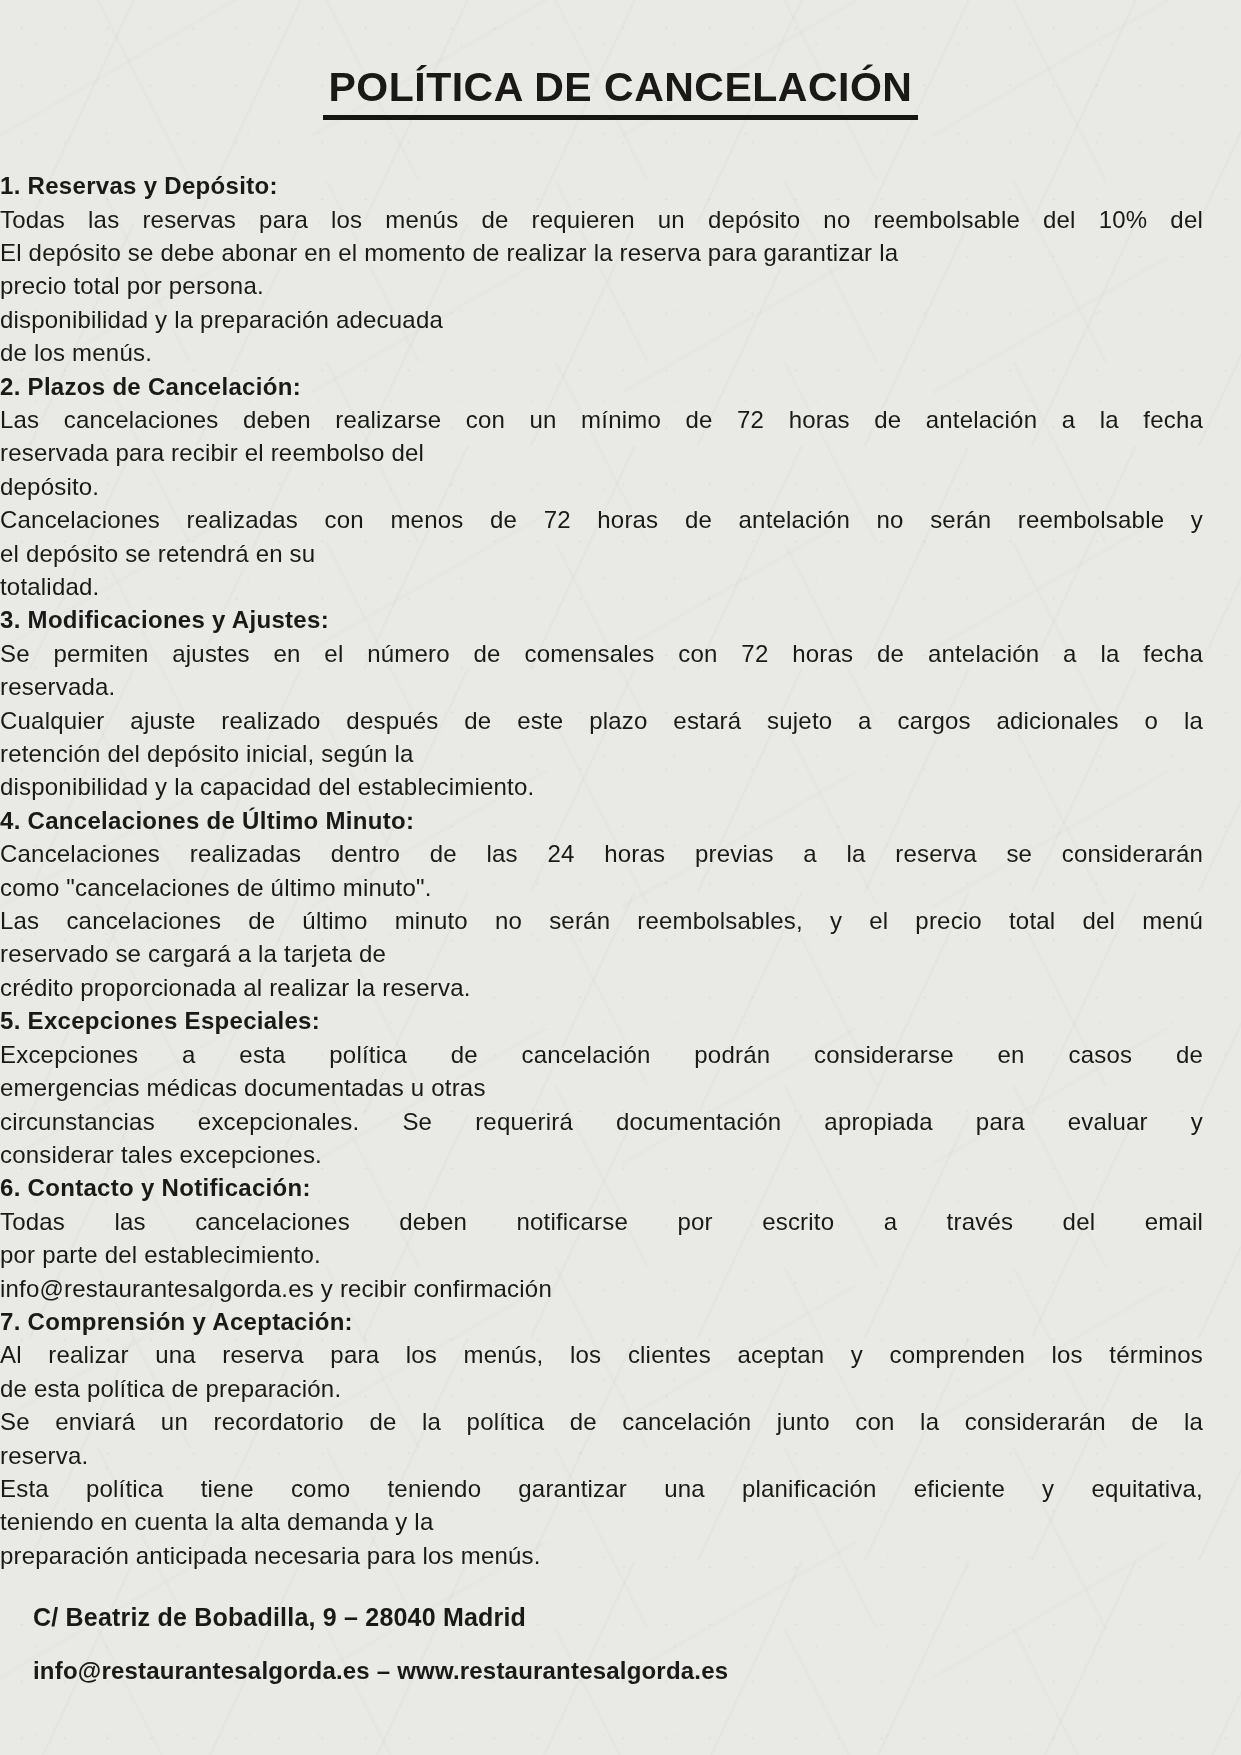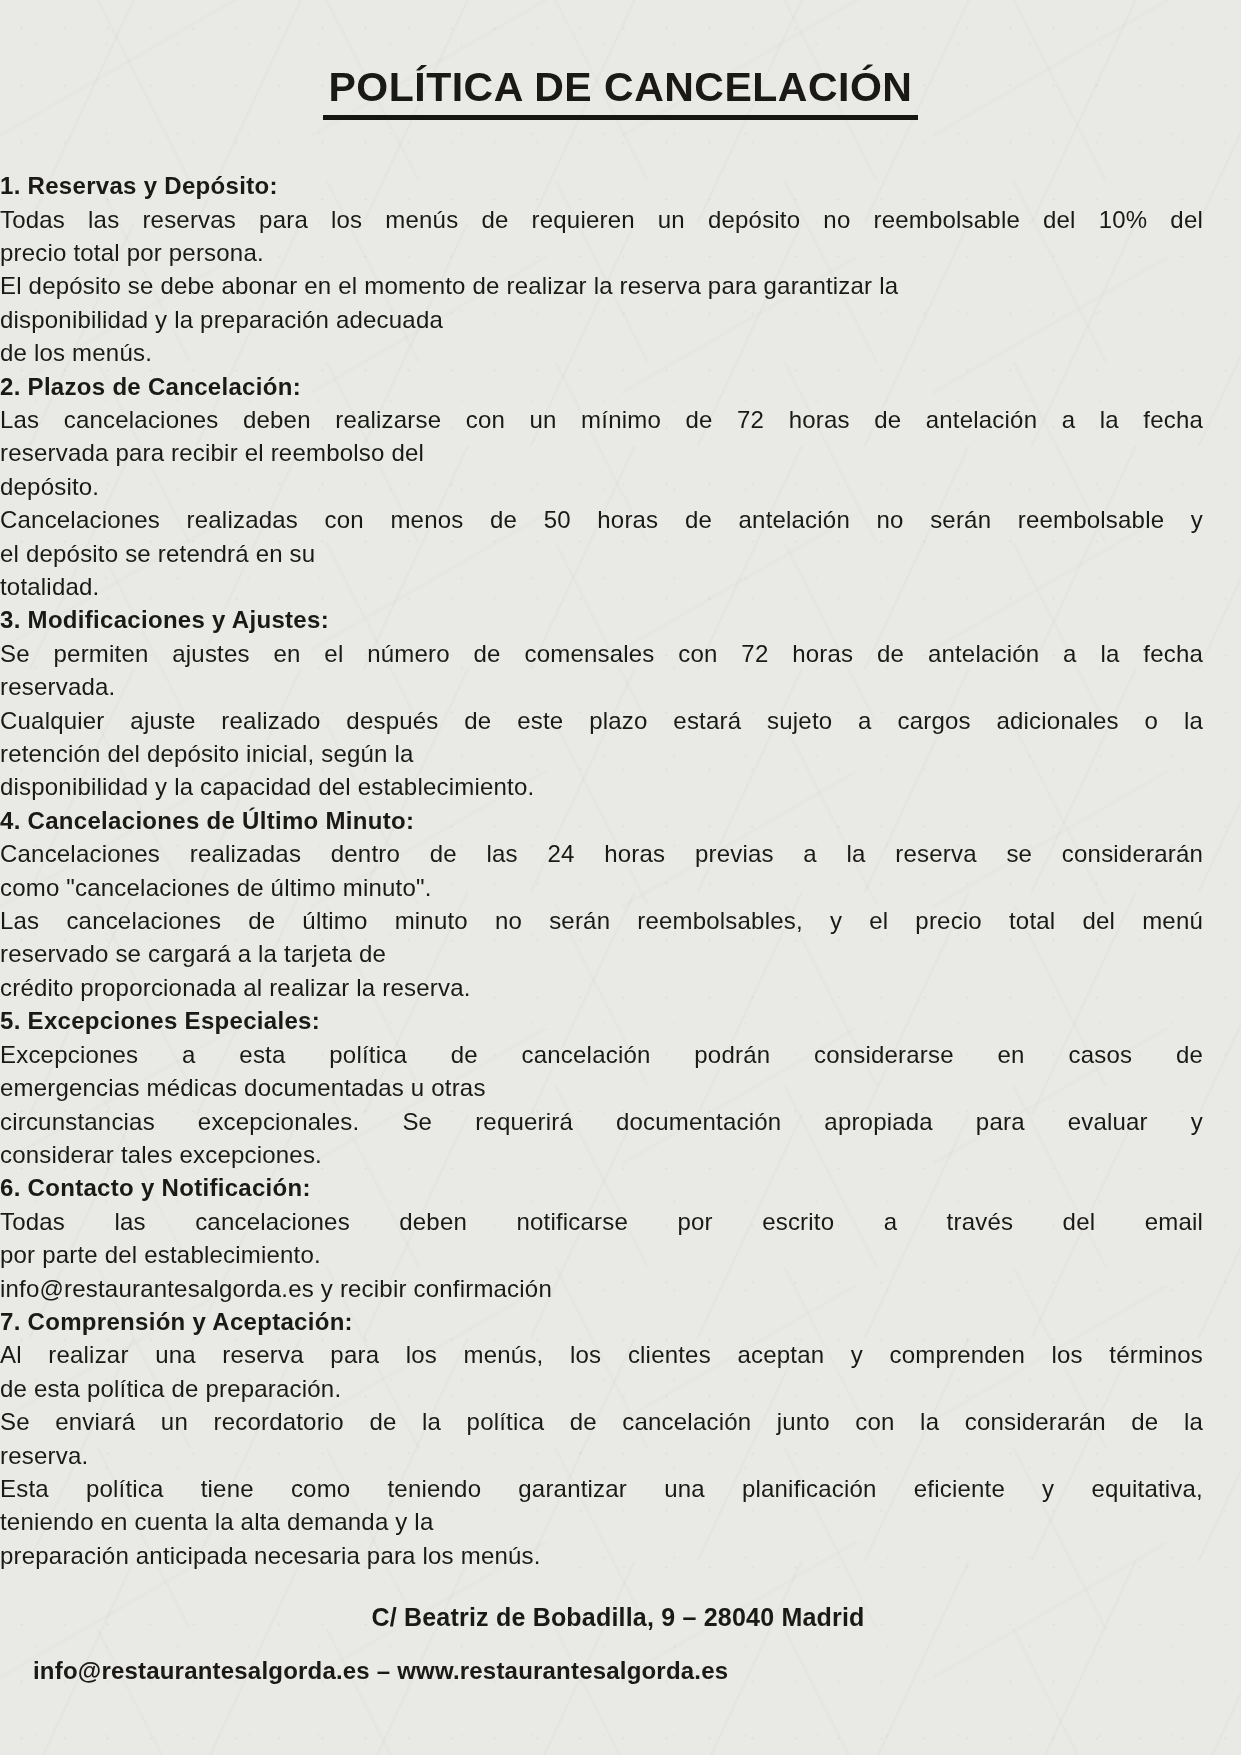--- a/index.html
+++ b/index.html
@@ -58,48 +58,47 @@
     padding-right: 38px;
   }
   .footer-line {
     font-weight: bold;
     letter-spacing: 0.2px;
   }
   .footer-line.address {
     margin-top: 28px;
     font-size: 25px;
     line-height: 34px;
-    text-align: center;
   }
   .footer-line.contact {
     margin-top: 20px;
     font-size: 24px;
     line-height: 34px;
   }
 </style>
 </head>
 <body>
 
 <div class="page">
   <div class="title-wrap">
     <h1 class="title">POLÍTICA DE CANCELACIÓN</h1>
   </div>
 
   <main class="policy-body" id="policy-body">
       <div class="line heading">1. Reservas y Depósito:</div>
       <div class="line justify">Todas las reservas para los menús de requieren un depósito no reembolsable del 10% del</div>
+      <div class="line">El depósito se debe abonar en el momento de realizar la reserva para garantizar la</div>
       <div class="line">precio total por persona.</div>
-      <div class="line">El depósito se debe abonar en el momento de realizar la reserva para garantizar la</div>
       <div class="line">disponibilidad y la preparación adecuada</div>
       <div class="line">de los menús.</div>
       <div class="line heading">2. Plazos de Cancelación:</div>
       <div class="line justify">Las cancelaciones deben realizarse con un mínimo de 72 horas de antelación a la fecha</div>
       <div class="line">reservada para recibir el reembolso del</div>
       <div class="line">depósito.</div>
-      <div class="line justify">Cancelaciones realizadas con menos de 50 horas de antelación no serán reembolsable y</div>
+      <div class="line justify">Cancelaciones realizadas con menos de 72 horas de antelación no serán reembolsable y</div>
       <div class="line">el depósito se retendrá en su</div>
       <div class="line">totalidad.</div>
       <div class="line heading">3. Modificaciones y Ajustes:</div>
       <div class="line justify">Se permiten ajustes en el número de comensales con 72 horas de antelación a la fecha</div>
       <div class="line">reservada.</div>
       <div class="line justify">Cualquier ajuste realizado después de este plazo estará sujeto a cargos adicionales o la</div>
       <div class="line">retención del depósito inicial, según la</div>
       <div class="line">disponibilidad y la capacidad del establecimiento.</div>
       <div class="line heading">4. Cancelaciones de Último Minuto:</div>
       <div class="line justify">Cancelaciones realizadas dentro de las 24 horas previas a la reserva se considerarán</div>

